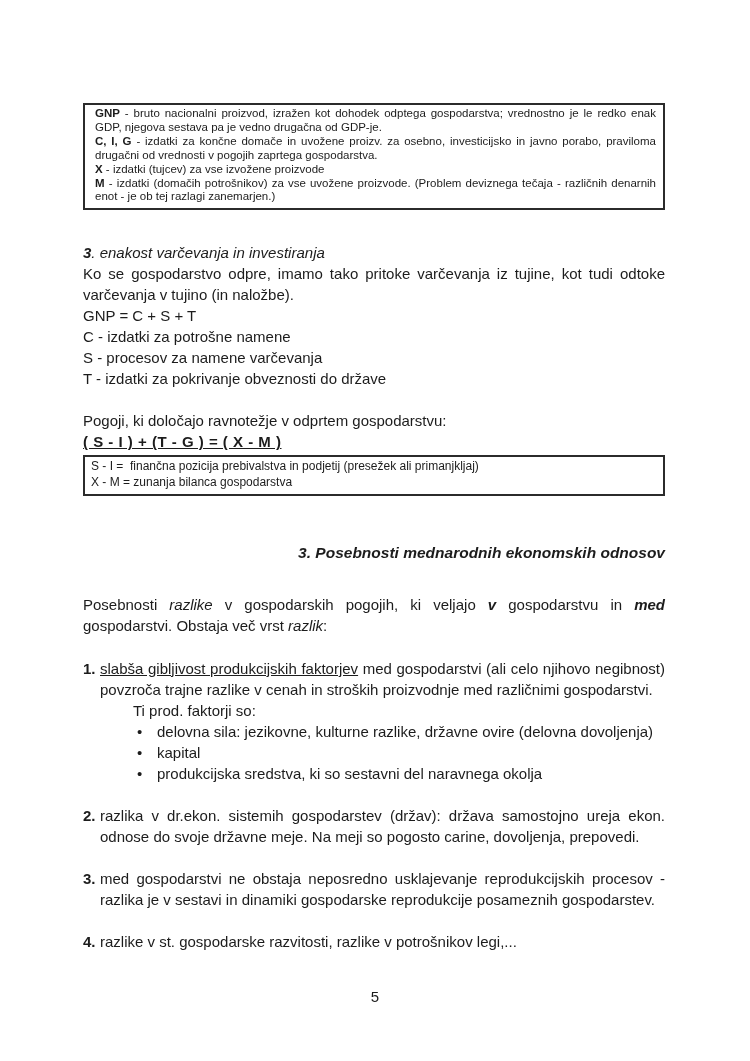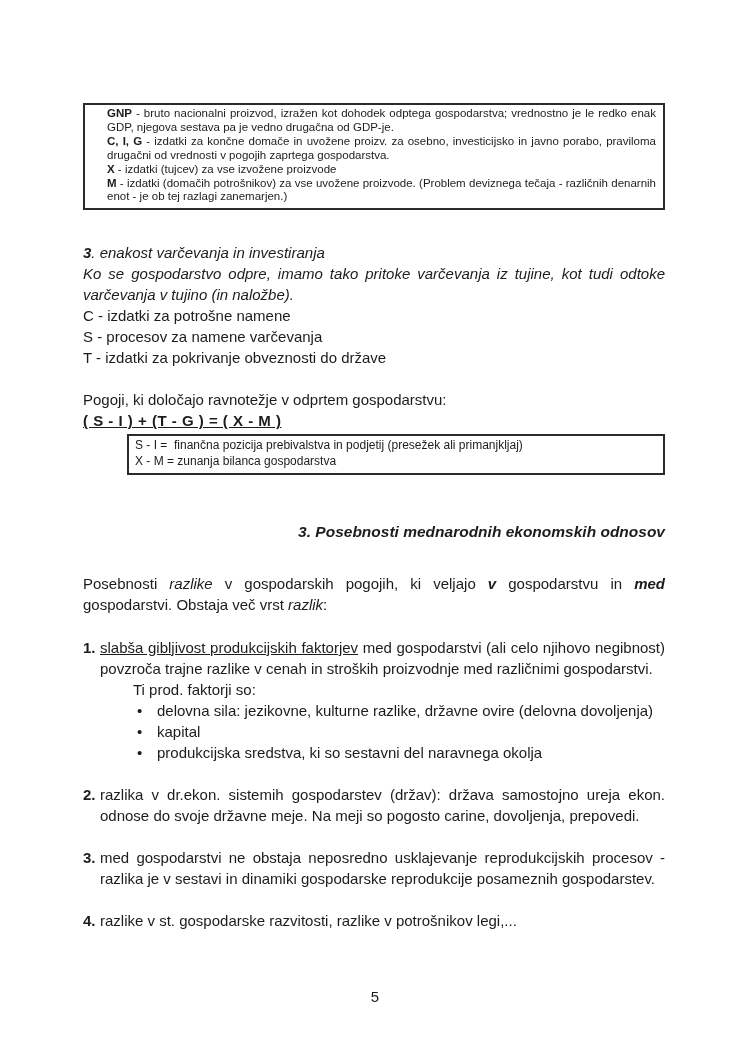--- a/index.html
+++ b/index.html
@@ -15,39 +15,38 @@
   .content {
     position: absolute;
     left: 83px;
     top: 103px;
     width: 582px;
     font-size: 15px;
     line-height: 21px;
   }
   .defbox {
     border: 2px solid #2b2b2b;
-    padding: 2px 7px 4px 22px;
+    padding: 2px 7px 4px 10px;
     font-size: 11.5px;
     line-height: 13.9px;
     text-align: justify;
   }
   .defbox p { margin: 0; }
   .h-italic { margin: 32px 0 0 0; font-style: italic; font-size: 15px; }
   .h-italic .num { font-weight: bold; }
-  .para { margin: 0; text-align: justify; font-style: italic; }
+  .para { margin: 0; text-align: justify; }
   .line { margin: 0; }
   .pogoji { margin-top: 21px; }
   .formula { font-weight: bold; letter-spacing: 0.5px; text-decoration: underline; }
   .posbox {
     margin-top: 3px;
     border: 2px solid #2b2b2b;
     padding: 2px 7px 4px 6px;
     font-size: 12px;
     line-height: 15.2px;
-    margin-left: 44px;
   }
   .posbox p { margin: 0; white-space: pre-wrap; }
   .h-chapter {
     margin: 46px 0 0 0;
     font-weight: bold;
     font-style: italic;
     font-size: 15.5px;
     text-align: right;
   }
   .intro { margin-top: 31px; text-align: justify; }
@@ -78,20 +77,21 @@
 
     <div class="defbox">
       <p><b>GNP</b><span> - bruto nacionalni proizvod, izražen kot dohodek odptega gospodarstva; vrednostno je le redko enak GDP, njegova sestava pa je vedno drugačna od GDP-je.</span></p>
       <p><b>C, I, G</b><span> - izdatki za končne domače in uvožene proizv. za osebno, investicijsko in javno porabo, praviloma drugačni od vrednosti v pogojih zaprtega gospodarstva.</span></p>
       <p><b>X</b><span> - izdatki (tujcev) za vse izvožene proizvode</span></p>
       <p><b>M</b><span> - izdatki (domačih potrošnikov) za vse uvožene proizvode. (Problem deviznega tečaja - različnih denarnih enot - je ob tej razlagi zanemarjen.)</span></p>
     </div>
 
     <p class="h-italic"><span class="num">3</span><span>. enakost varčevanja in investiranja</span></p>
     <p class="para">Ko se gospodarstvo odpre, imamo tako pritoke varčevanja iz tujine, kot tudi odtoke varčevanja v tujino (in naložbe).</p>
+    <p class="line">GNP = C + S + T</p>
     <p class="line">C - izdatki za potrošne namene</p>
     <p class="line">S - procesov za namene varčevanja</p>
     <p class="line">T - izdatki za pokrivanje obveznosti do države</p>
 
     <p class="line pogoji">Pogoji, ki določajo ravnotežje v odprtem gospodarstvu:</p>
     <p class="line formula">( S - I ) + (T - G ) = ( X - M )</p>
 
     <div class="posbox">
       <p>S - I =  finančna pozicija prebivalstva in podjetij (presežek ali primanjkljaj)</p>
       <p>X - M = zunanja bilanca gospodarstva</p>

